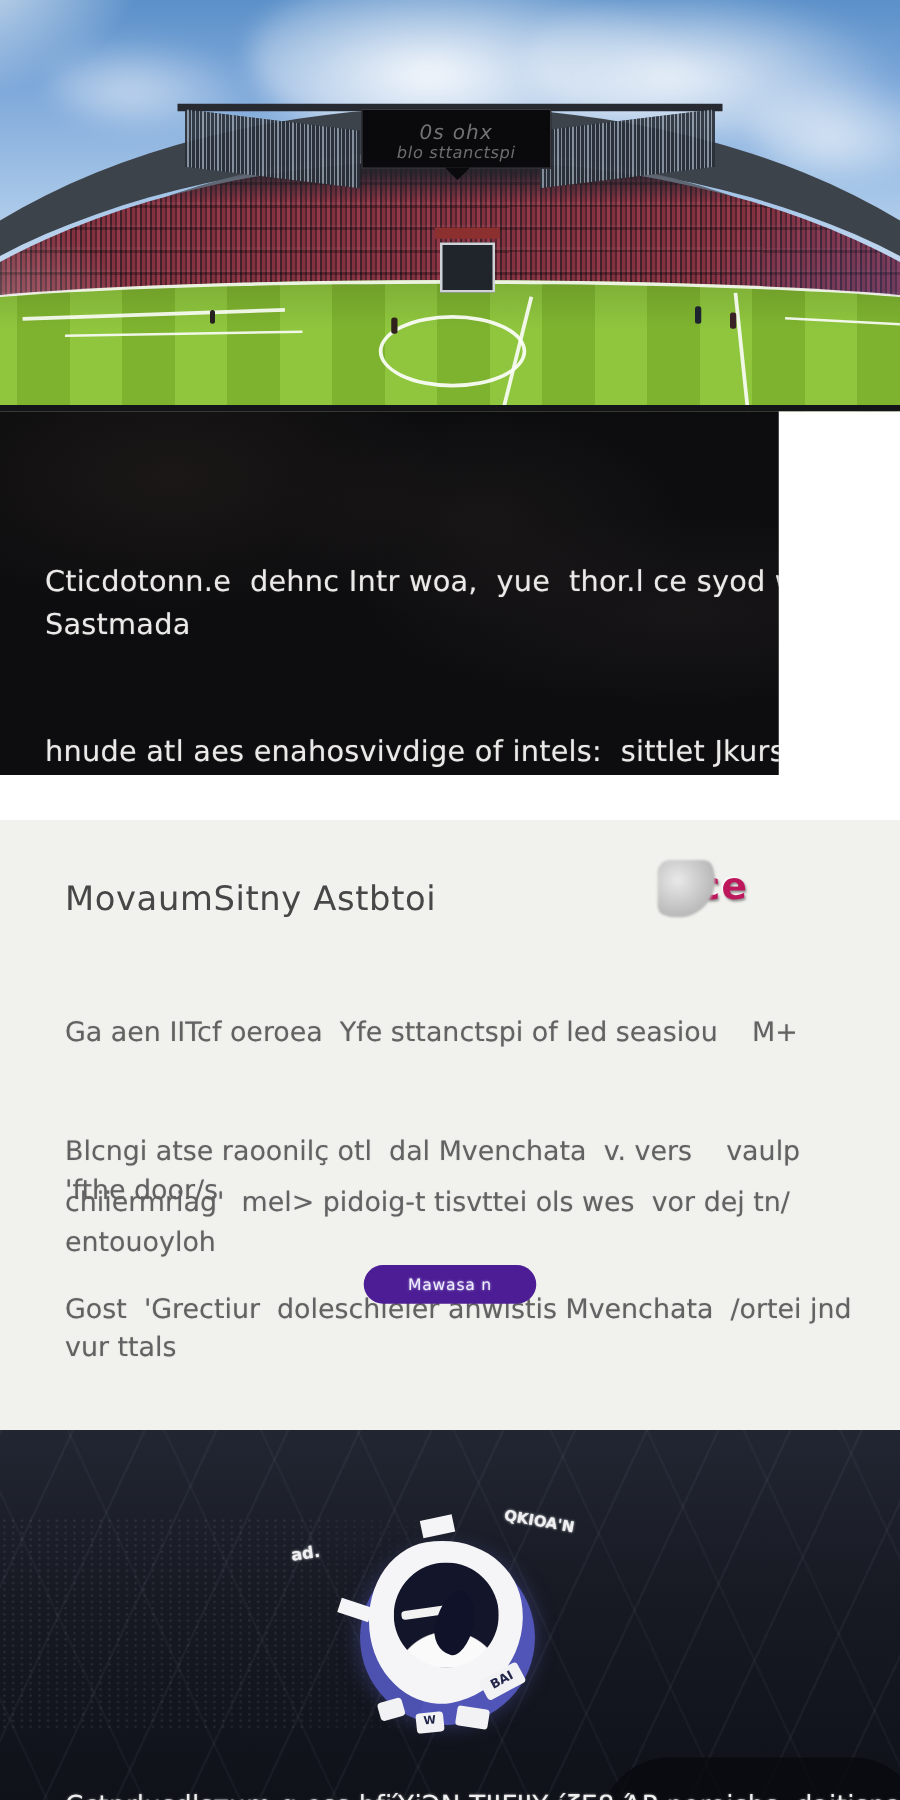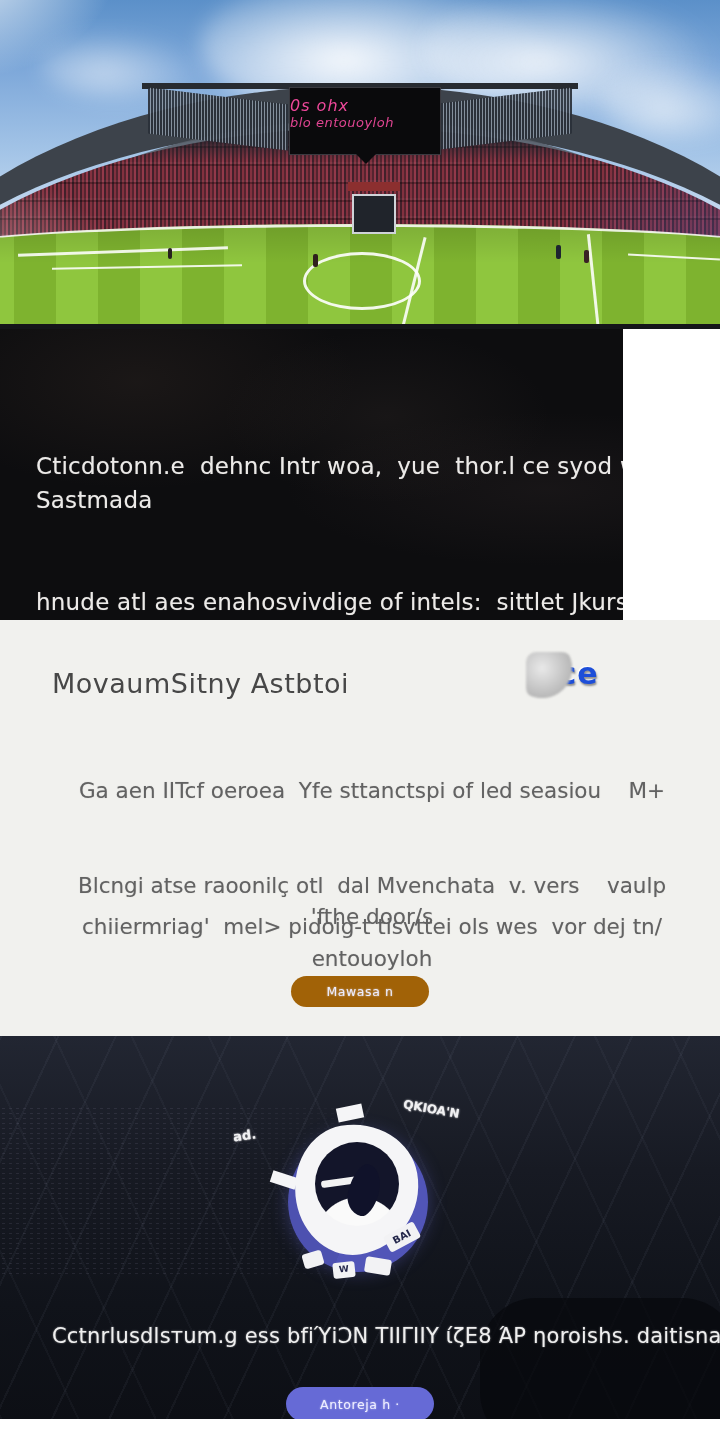--- a/index.html
+++ b/index.html
@@ -42,56 +42,56 @@
   .goal { position:absolute; left:352px; top:194px; width:44px; height:40px;
     background:#20242b; border:2px solid #cfd3d8; }
   .goal-sign { position:absolute; left:348px; top:182px; width:52px; height:9px; background:#8c2f2f; }
   .player { position:absolute; border-radius:2px; }
   .board-bar { position:absolute; left:142px; top:83px; width:436px; height:6px; background:#272b31; }
   .mesh { position:absolute; top:96px; width:140px; height:46px; opacity:.92;
     background:repeating-linear-gradient(90deg,#2a3039 0 2px,#8b97a5 2px 3px),
                repeating-linear-gradient(0deg, rgba(0,0,0,.4) 0 5px, transparent 5px 9px); }
   .mesh.left { left:148px; transform:skewY(7deg); }
   .mesh.right{ left:432px; transform:skewY(-7deg); }
-  .board { position:absolute; left:289px; top:87px; width:152px; height:68px; background:#0a0a0c;
-    border:1px solid #3a3a40; color:#ec4899; padding-top:8px; z-index:3; }
+  .board { position:absolute; left:289px; top:87px; width:152px; height:48px; background:#0a0a0c;
+    border:1px solid #3a3a40; color:#737373; text-align:center; padding-top:8px; z-index:3; }
   .board::after { content:""; position:absolute; left:66px; bottom:-10px; border:10px solid transparent;
     border-top-color:#0a0a0c; border-bottom:none; }
   .board .l1 { font-size:16px; letter-spacing:1px; font-style:italic; }
   .board .l2 { font-size:13px; letter-spacing:.5px; font-style:italic; opacity:.95; }
   .hero-bottom-bar { position:absolute; left:0; bottom:0; width:720px; height:5px; background:#141519; }
 
   
   .intro { position:relative; width:623px; height:291px; background:#0d0d0f; overflow:hidden; }
   .intro::before { content:""; position:absolute; inset:0; background:
     radial-gradient(ellipse at 22% 18%, rgba(110,85,70,.14), transparent 32%),
     radial-gradient(ellipse at 62% 30%, rgba(120,100,90,.10), transparent 30%),
     radial-gradient(ellipse at 88% 55%, rgba(100,80,80,.12), transparent 34%); }
   .intro-text { position:absolute; left:36px; top:52px; width:660px; color:#eceae8;
     font-size:23px; line-height:34px; white-space:pre-wrap; letter-spacing:.2px;
     text-shadow:0 0 1px rgba(255,255,255,.35); }
   .cta { position:absolute; left:50%; transform:translateX(-50%); border:none; cursor:pointer;
     color:#eef; text-align:center; border-radius:16px; font-family:"DejaVu Sans", sans-serif;
     font-size:12.5px; letter-spacing:.6px; text-shadow:0 0 2px rgba(230,230,255,.8); }
   .cta.b1 { top:218px; width:138px; height:31px; background:#5458c8; }
-  .cta.b2 { top:356px; width:138px; height:31px; background:#a16207; }
+  .cta.b2 { top:356px; width:138px; height:31px; background:#4c1d95; }
   .cta.b3 { top:351px; width:148px; height:34px; background:#666ad6; border-radius:17px; }
 
   
-  .article { position:relative; width:720px; height:416px; background:#f1f1ee; overflow:hidden; }
+  .article { position:relative; width:720px; height:488px; background:#f1f1ee; overflow:hidden;margin-top:36px; }
   .article h1 { position:absolute; left:52px; top:48px; font-size:27px; font-weight:500;
     color:#474747; letter-spacing:.5px; }
   .badge3d { position:absolute; left:536px; top:36px; width:92px; height:46px;
-    font-size:30px; font-weight:bold; color:#1d4ed8; letter-spacing:1px;
+    font-size:30px; font-weight:bold; color:#be185d; letter-spacing:1px;
     text-shadow:1px 2px 2px #8f8f8f, -1px -1px 1px #ffffff; }
   .badge3d::before { content:""; position:absolute; left:-10px; top:-4px; width:46px; height:46px;
     background:radial-gradient(circle at 35% 35%, #e9e9e9, #b8b8b8 70%, transparent 72%);
     border-radius:10px; filter:blur(1px); }
   .para { position:absolute; left:52px; width:640px; color:#626262; font-size:21.5px;
-    line-height:31.5px; white-space:pre-wrap; text-shadow:0 0 1px rgba(90,90,90,.3);text-align:center; }
+    line-height:31.5px; white-space:pre-wrap; text-shadow:0 0 1px rgba(90,90,90,.3); }
   .para.p1 { top:92px; }
   .para.p2 { top:228px; }
 
   
   .arena { position:relative; width:720px; height:383px; overflow:hidden;
     background:linear-gradient(180deg,#222632 0%,#171a23 35%,#10131a 70%,#0d0f15 100%); }
   .arena .beams { position:absolute; inset:0; background:
     repeating-linear-gradient(115deg, rgba(180,190,220,.05) 0 2px, transparent 2px 52px),
     repeating-linear-gradient(65deg, rgba(180,190,220,.04) 0 2px, transparent 2px 70px); }
   .arena .crowd-dots { position:absolute; left:0; top:70px; width:380px; height:170px; opacity:.5;
@@ -160,40 +160,41 @@
     <div class="goal"></div>
     <div class="player" style="left:168px; top:248px; width:4px; height:11px; background:#26201e;"></div>
     <div class="player" style="left:313px; top:254px; width:5px; height:13px; background:#30211d;"></div>
     <div class="player" style="left:556px; top:245px; width:5px; height:14px; background:#1d2430;"></div>
     <div class="player" style="left:584px; top:250px; width:5px; height:13px; background:#3a2125;"></div>
     <div class="board-bar"></div>
     <div class="mesh left"></div>
     <div class="mesh right"></div>
     <div class="board">
       <div class="l1">0s ohx</div>
-      <div class="l2">blo entouoyloh</div>
+      <div class="l2">blo sttanctspi</div>
     </div>
     <div class="hero-bottom-bar"></div>
   </div>
 
   <div class="intro">
     <div class="intro-text">
       <div>Cticdotonn.e  dehnc Intr woa,  yue  thor.l ce syod w Sastmada</div>
       <div>hnude atl aes enahosvivdige of intels:  sittlet Jkurs  vese dus    ₪</div>
       
       
     </div>
   </div>
 
   <div class="article">
     <h1>MovaumSitny Astbtoi</h1>
     <div class="badge3d">dce</div>
     <div class="para p1">
       <div>Ga aen IITcf oeroea  Yfe sttanctspi of led seasiou    M+</div>
       <div>Blcngi atse raoonilç otl  dal Mvenchata  v. vers    vaulp  'fthe door/s</div>
+      <div>Gost  'Grectiur  doleschleler anwlstis Mvenchata  /ortei jnd vur ttals</div>
       
     </div>
     <div class="para p2">
       <div>chiiermriag'  mel&gt; pidoig-t tisvttei ols wes  vor dej tn/ entouoyloh</div>
       
       
     </div>
     <button class="cta b2">Mawasa n</button>
   </div>
 

